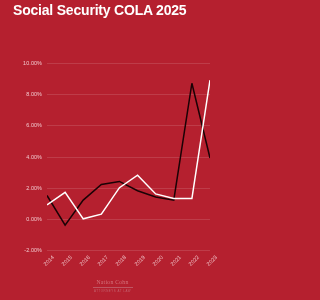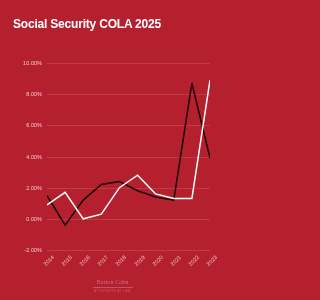--- a/index.html
+++ b/index.html
@@ -7,23 +7,23 @@
   body {
     font-family:"Liberation Sans", sans-serif;
     background:#B5202F;
     overflow:hidden;
     position:relative;
   }
   #page { position:relative; width:225px; height:300px; background:#B5202F; }
 
   #title {
     position:absolute;
-    left:13px; top:16px;
+    left:13px; top:2px;
     width:200px;
-    font-size:12px;
+    font-size:14px;
     font-weight:bold;
     color:#FFFFFF;
     letter-spacing:-0.2px;
     line-height:16px;
     white-space:nowrap;
   }
 
   
   #plot {
     position:absolute;

